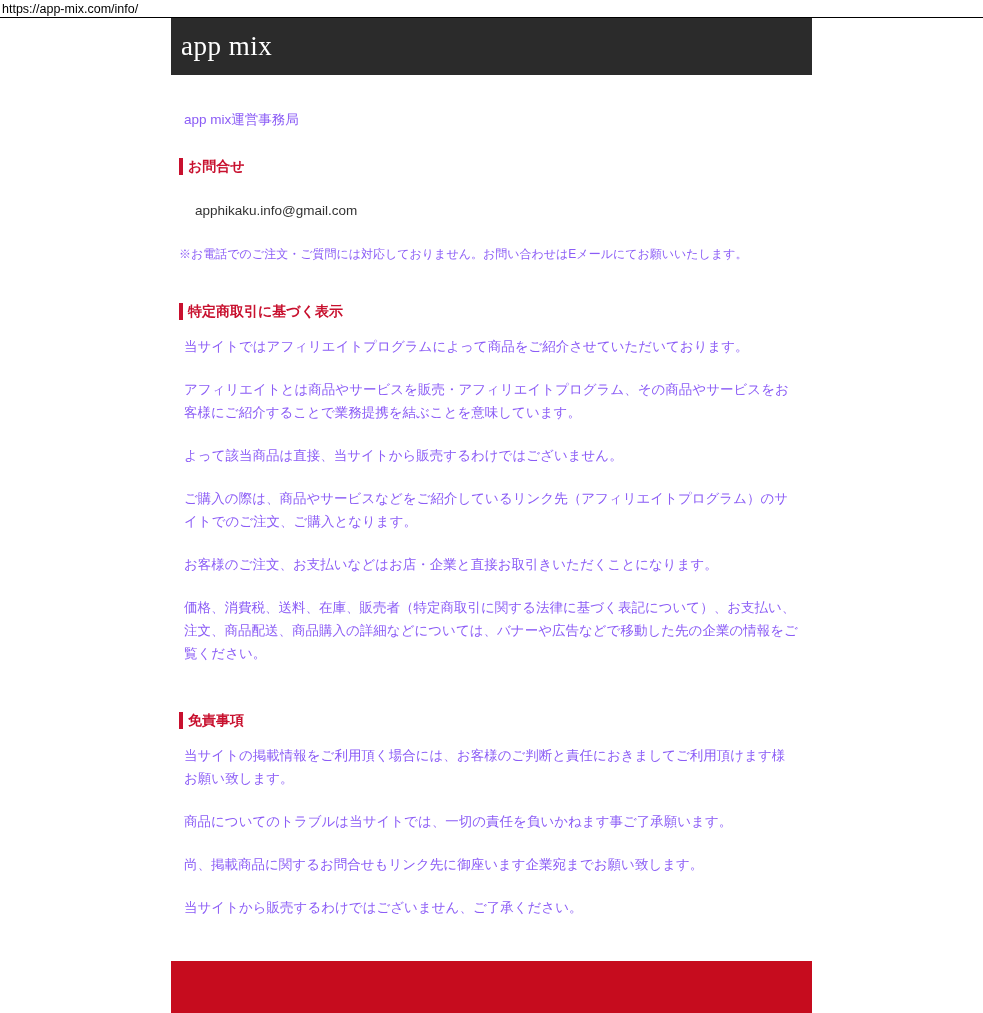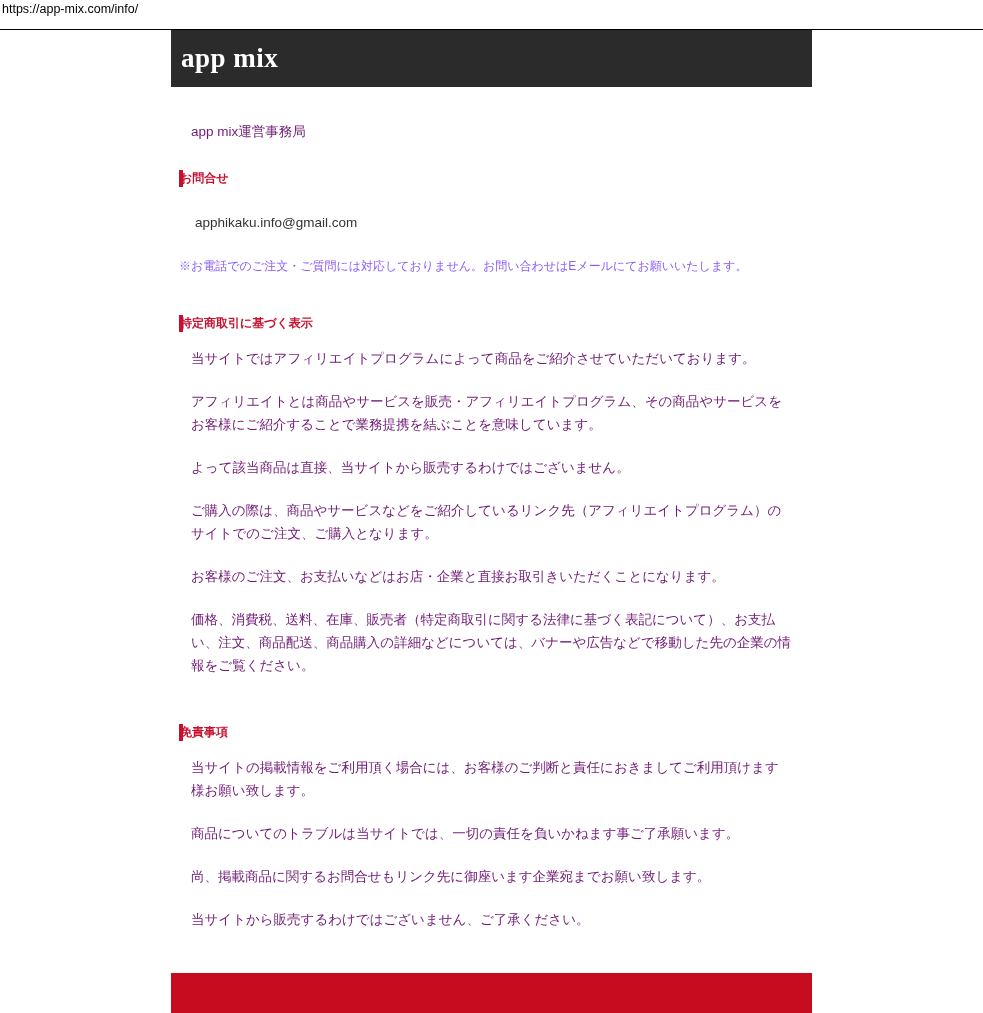--- a/index.html
+++ b/index.html
@@ -10,21 +10,21 @@
   body {
     width: 983px;
     height: 1013px;
     font-family: "Liberation Sans", sans-serif;
     color: #333333;
     overflow: hidden;
     position: relative;
   }
   
   #urlbar {
-    height: 30px;
+    height: 18px;
     box-sizing: border-box;
     border-bottom: 1px solid #000000;
     font-size: 12.5px;
     line-height: 16px;
     color: #000000;
     padding: 1px 0 0 2px;
     font-family: "Liberation Sans", sans-serif;
     background: #ffffff;
     white-space: nowrap;
   }
@@ -47,53 +47,53 @@
     height: 57px;
     background: #2b2b2b;
     display: flex;
     align-items: center;
     padding-left: 10px;
     box-sizing: border-box;
   }
   #siteheader .logo {
     color: #ffffff;
     font-family: "Liberation Serif", serif;
-    font-weight: bold;
+    font-weight: normal;
     font-size: 27px;
     letter-spacing: 0.5px;
   }
   
   #content {
     padding: 0 8px 0 8px;
     box-sizing: border-box;
   }
   .para {
     font-size: 13.5px;
     line-height: 23px;
-    color: #701a75;
-    margin: 12px;
+    color: #8b5cf6;
+    margin: 5px;
   }
   .small {
     font-size: 12px;
     line-height: 21px;
     color: #8b5cf6;
     margin: 0;
   }
   .mail {
     font-size: 13.5px;
     line-height: 23px;
     color: #333333;
     margin: 16px;
   }
   .sec-title {
-    font-size: 12px;
+    font-size: 14px;
     font-weight: bold;
     color: #c8102e;
     margin: 0;
-    padding-left: 1px;
+    padding-left: 9px;
     position: relative;
     line-height: 19px;
   }
   .sec-title:before {
     content: "";
     position: absolute;
     left: 0;
     top: 1px;
     width: 4px;
     height: 17px;

